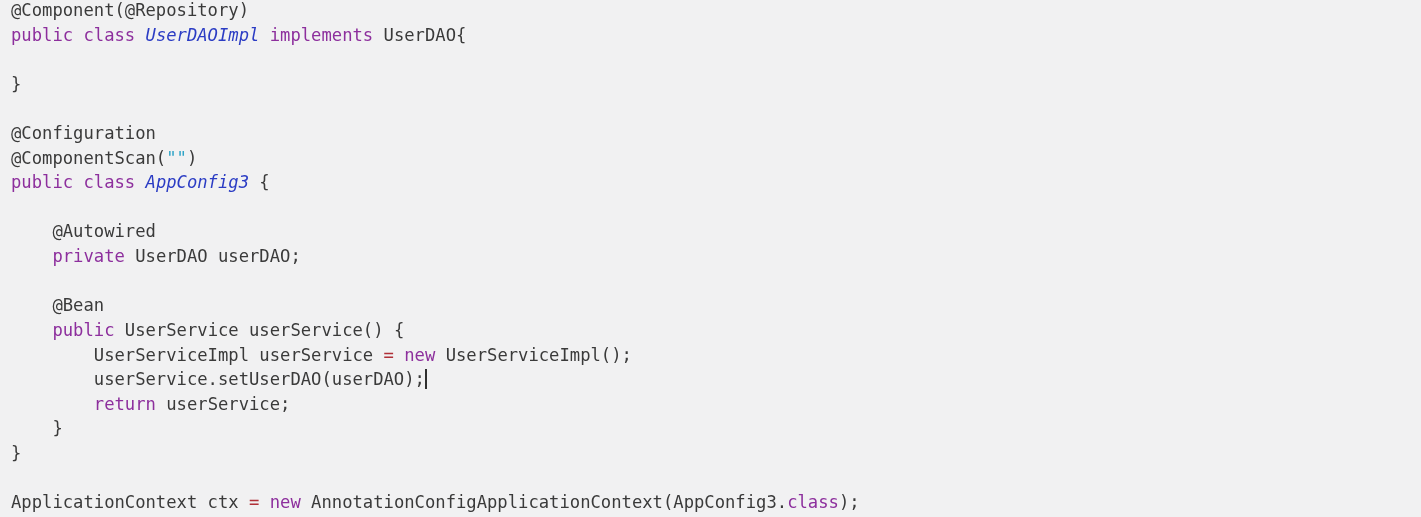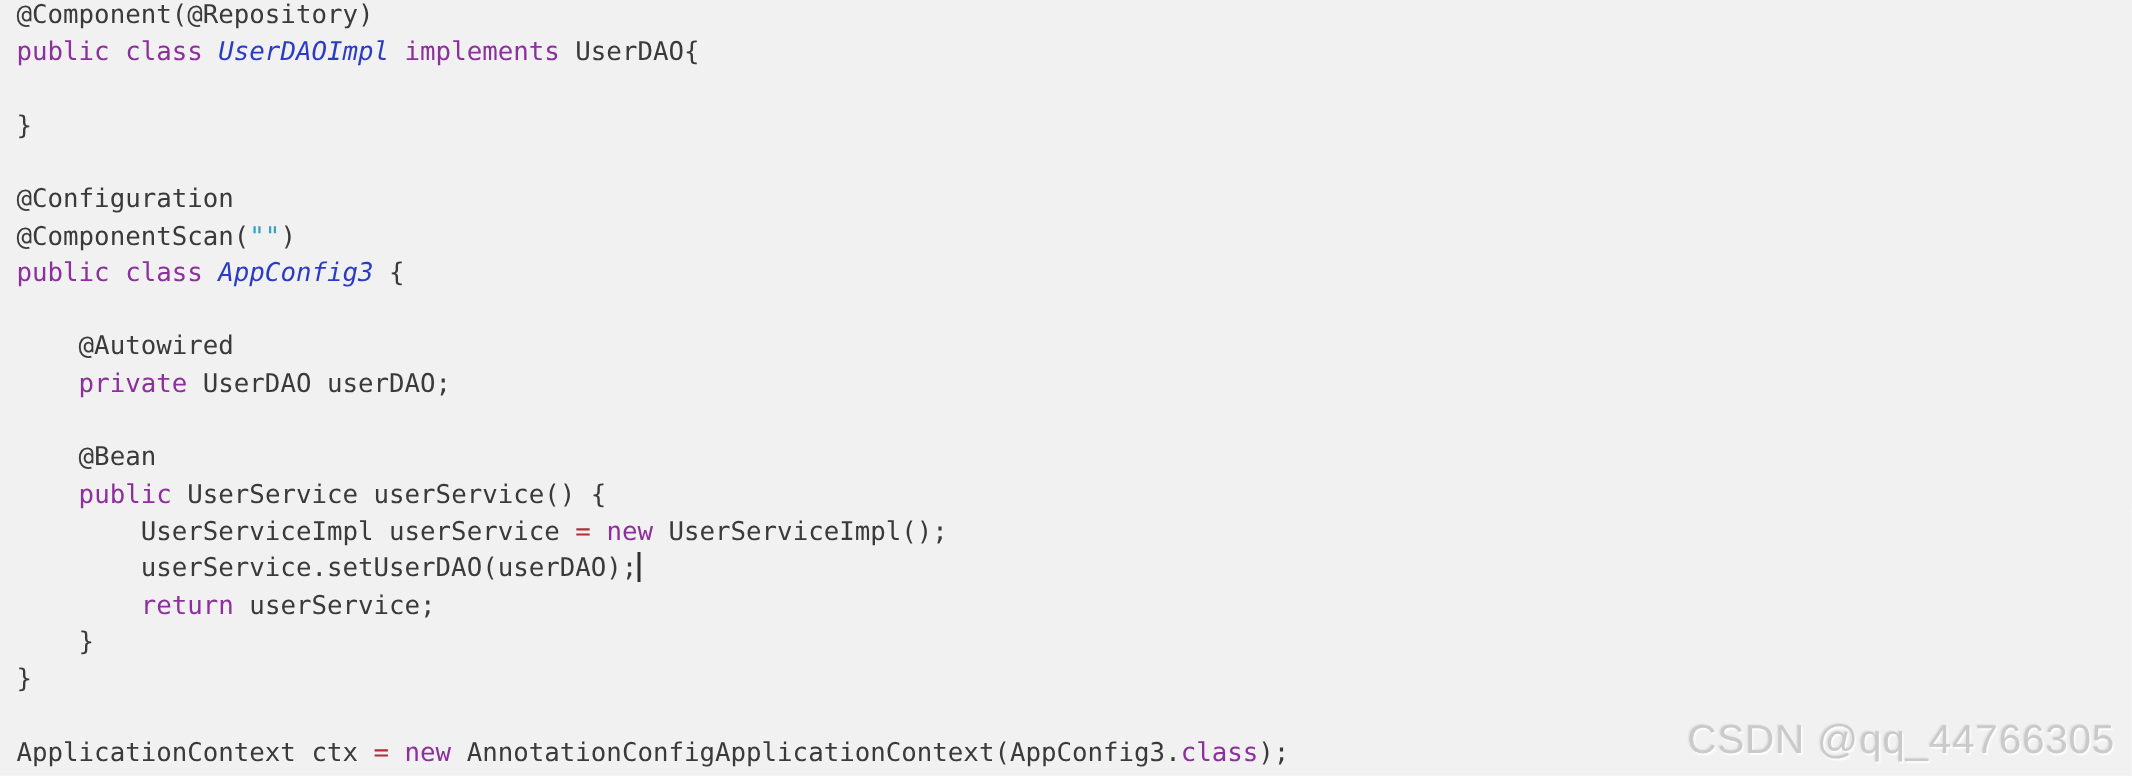--- a/index.html
+++ b/index.html
@@ -49,14 +49,13 @@
     color: var(--watermark, #cacaca);
     text-shadow: 1px 1px 1px rgba(255,255,255,0.95), -1px -1px 1px rgba(0,0,0,0.06);
     user-select: none;
   }
 </style>
 </head>
 <body>
 
 <div class="screen">
   <div class="code-block"><div class="code-line"><span class="tok-plain">@Component(@Repository)</span></div><div class="code-line"><span class="tok-keyword">public class </span><span class="tok-class">UserDAOImpl</span><span class="tok-plain"> </span><span class="tok-keyword">implements</span><span class="tok-plain"> UserDAO{</span></div><div class="code-line"></div><div class="code-line"><span class="tok-plain">}</span></div><div class="code-line"></div><div class="code-line"><span class="tok-plain">@Configuration</span></div><div class="code-line"><span class="tok-plain">@ComponentScan(</span><span class="tok-string">""</span><span class="tok-plain">)</span></div><div class="code-line"><span class="tok-keyword">public class </span><span class="tok-class">AppConfig3</span><span class="tok-plain"> {</span></div><div class="code-line"></div><div class="code-line"><span class="tok-plain">    @Autowired</span></div><div class="code-line"><span class="tok-plain">    </span><span class="tok-keyword">private</span><span class="tok-plain"> UserDAO userDAO;</span></div><div class="code-line"></div><div class="code-line"><span class="tok-plain">    @Bean</span></div><div class="code-line"><span class="tok-plain">    </span><span class="tok-keyword">public</span><span class="tok-plain"> UserService userService() {</span></div><div class="code-line"><span class="tok-plain">        UserServiceImpl userService </span><span class="tok-operator">=</span><span class="tok-plain"> </span><span class="tok-keyword">new</span><span class="tok-plain"> UserServiceImpl();</span></div><div class="code-line"><span class="tok-plain">        userService.setUserDAO(userDAO);</span><span class="caret"></span></div><div class="code-line"><span class="tok-plain">        </span><span class="tok-keyword">return</span><span class="tok-plain"> userService;</span></div><div class="code-line"><span class="tok-plain">    }</span></div><div class="code-line"><span class="tok-plain">}</span></div><div class="code-line"></div><div class="code-line"><span class="tok-plain">ApplicationContext ctx </span><span class="tok-operator">=</span><span class="tok-plain"> </span><span class="tok-keyword">new</span><span class="tok-plain"> AnnotationConfigApplicationContext(AppConfig3.</span><span class="tok-keyword">class</span><span class="tok-plain">);</span></div></div>
-  <div class="watermark">CSDN @qq_44766305</div>
 </div>
 
 </body></html>

